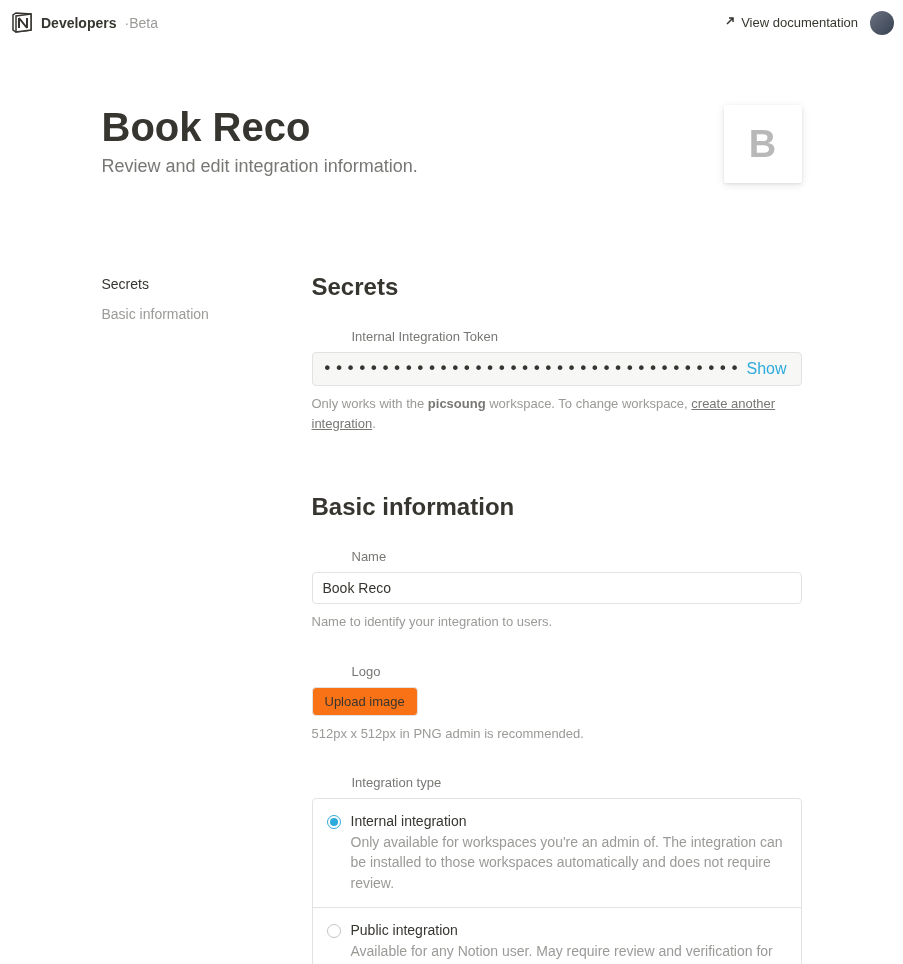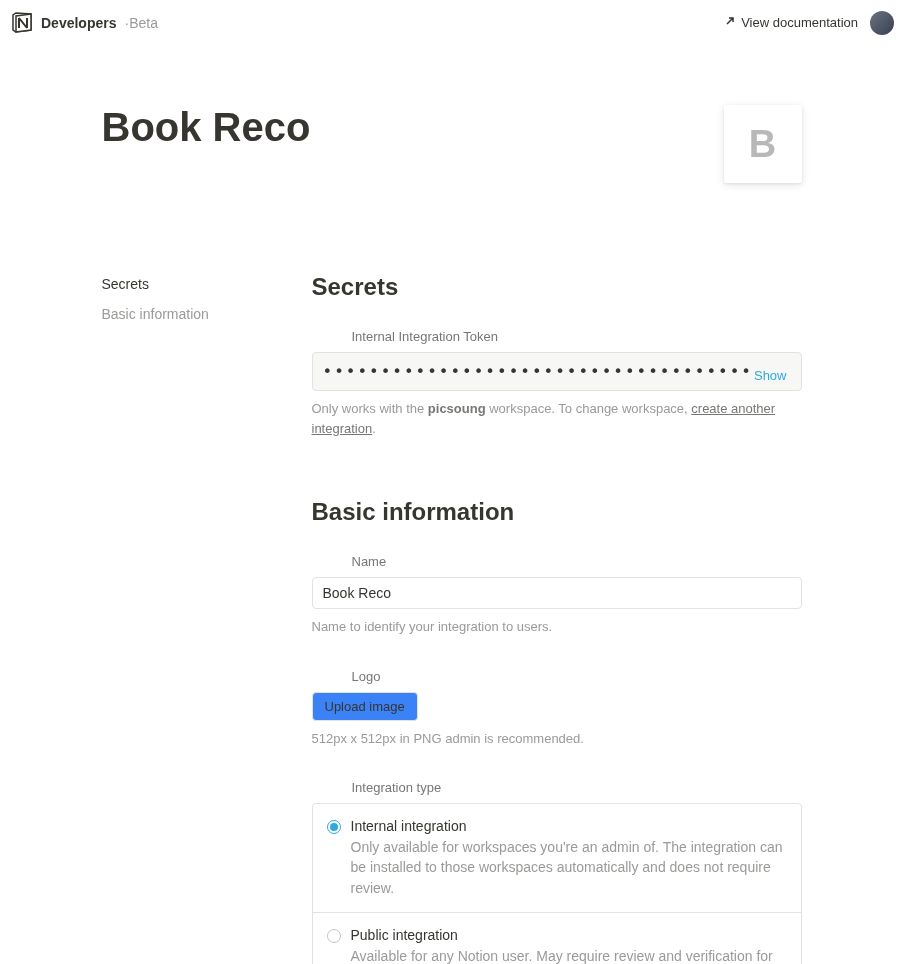--- a/index.html
+++ b/index.html
@@ -162,26 +162,25 @@
       flex: 1;
       font-family: monospace;
       color: #37352f;
       letter-spacing: 2px;
       overflow: hidden;
       font-size: 16px;
       line-height: 1;
     }
     .show-btn {
       color: #2eaadc;
-      font-size: 13px;
+      font-size: 16px;
       cursor: pointer;
       background: none;
       border: none;
       padding: 0 4px;
-      margin-top: 8px;
     }
     .helper-text {
       font-size: 13px;
       color: #9b9a97;
       margin-top: 8px;
       line-height: 1.5;
     }
     .helper-text b {
       color: #787774;
       font-weight: 600;
@@ -201,21 +200,21 @@
       font-family: inherit;
     }
     .upload-btn {
       display: inline-block;
       border: 1px solid #e3e2e0;
       border-radius: 4px;
       padding: 6px 12px;
       font-size: 13px;
       color: #37352f;
       cursor: pointer;
-      background: #3b82f6;
+      background: #f97316;
     }
     .radio-group {
       border: 1px solid #e3e2e0;
       border-radius: 4px;
     }
     .radio-option {
       display: flex;
       align-items: flex-start;
       gap: 10px;
       padding: 14px 14px;
@@ -291,20 +290,21 @@
     <div class="avatar"></div>
   </div>
 </div>
 
 <div class="main-content">
 
 
   <div class="page-header">
     <div class="page-header-text">
       <h1 class="page-title">Book Reco</h1>
+      <p class="page-subtitle">Review and edit integration information.</p>
     </div>
     <div class="app-icon">
       <span>B</span>
     </div>
   </div>
 
   <div class="content-layout">
 
     <nav class="sidebar">
       <div class="sidebar-item active">

